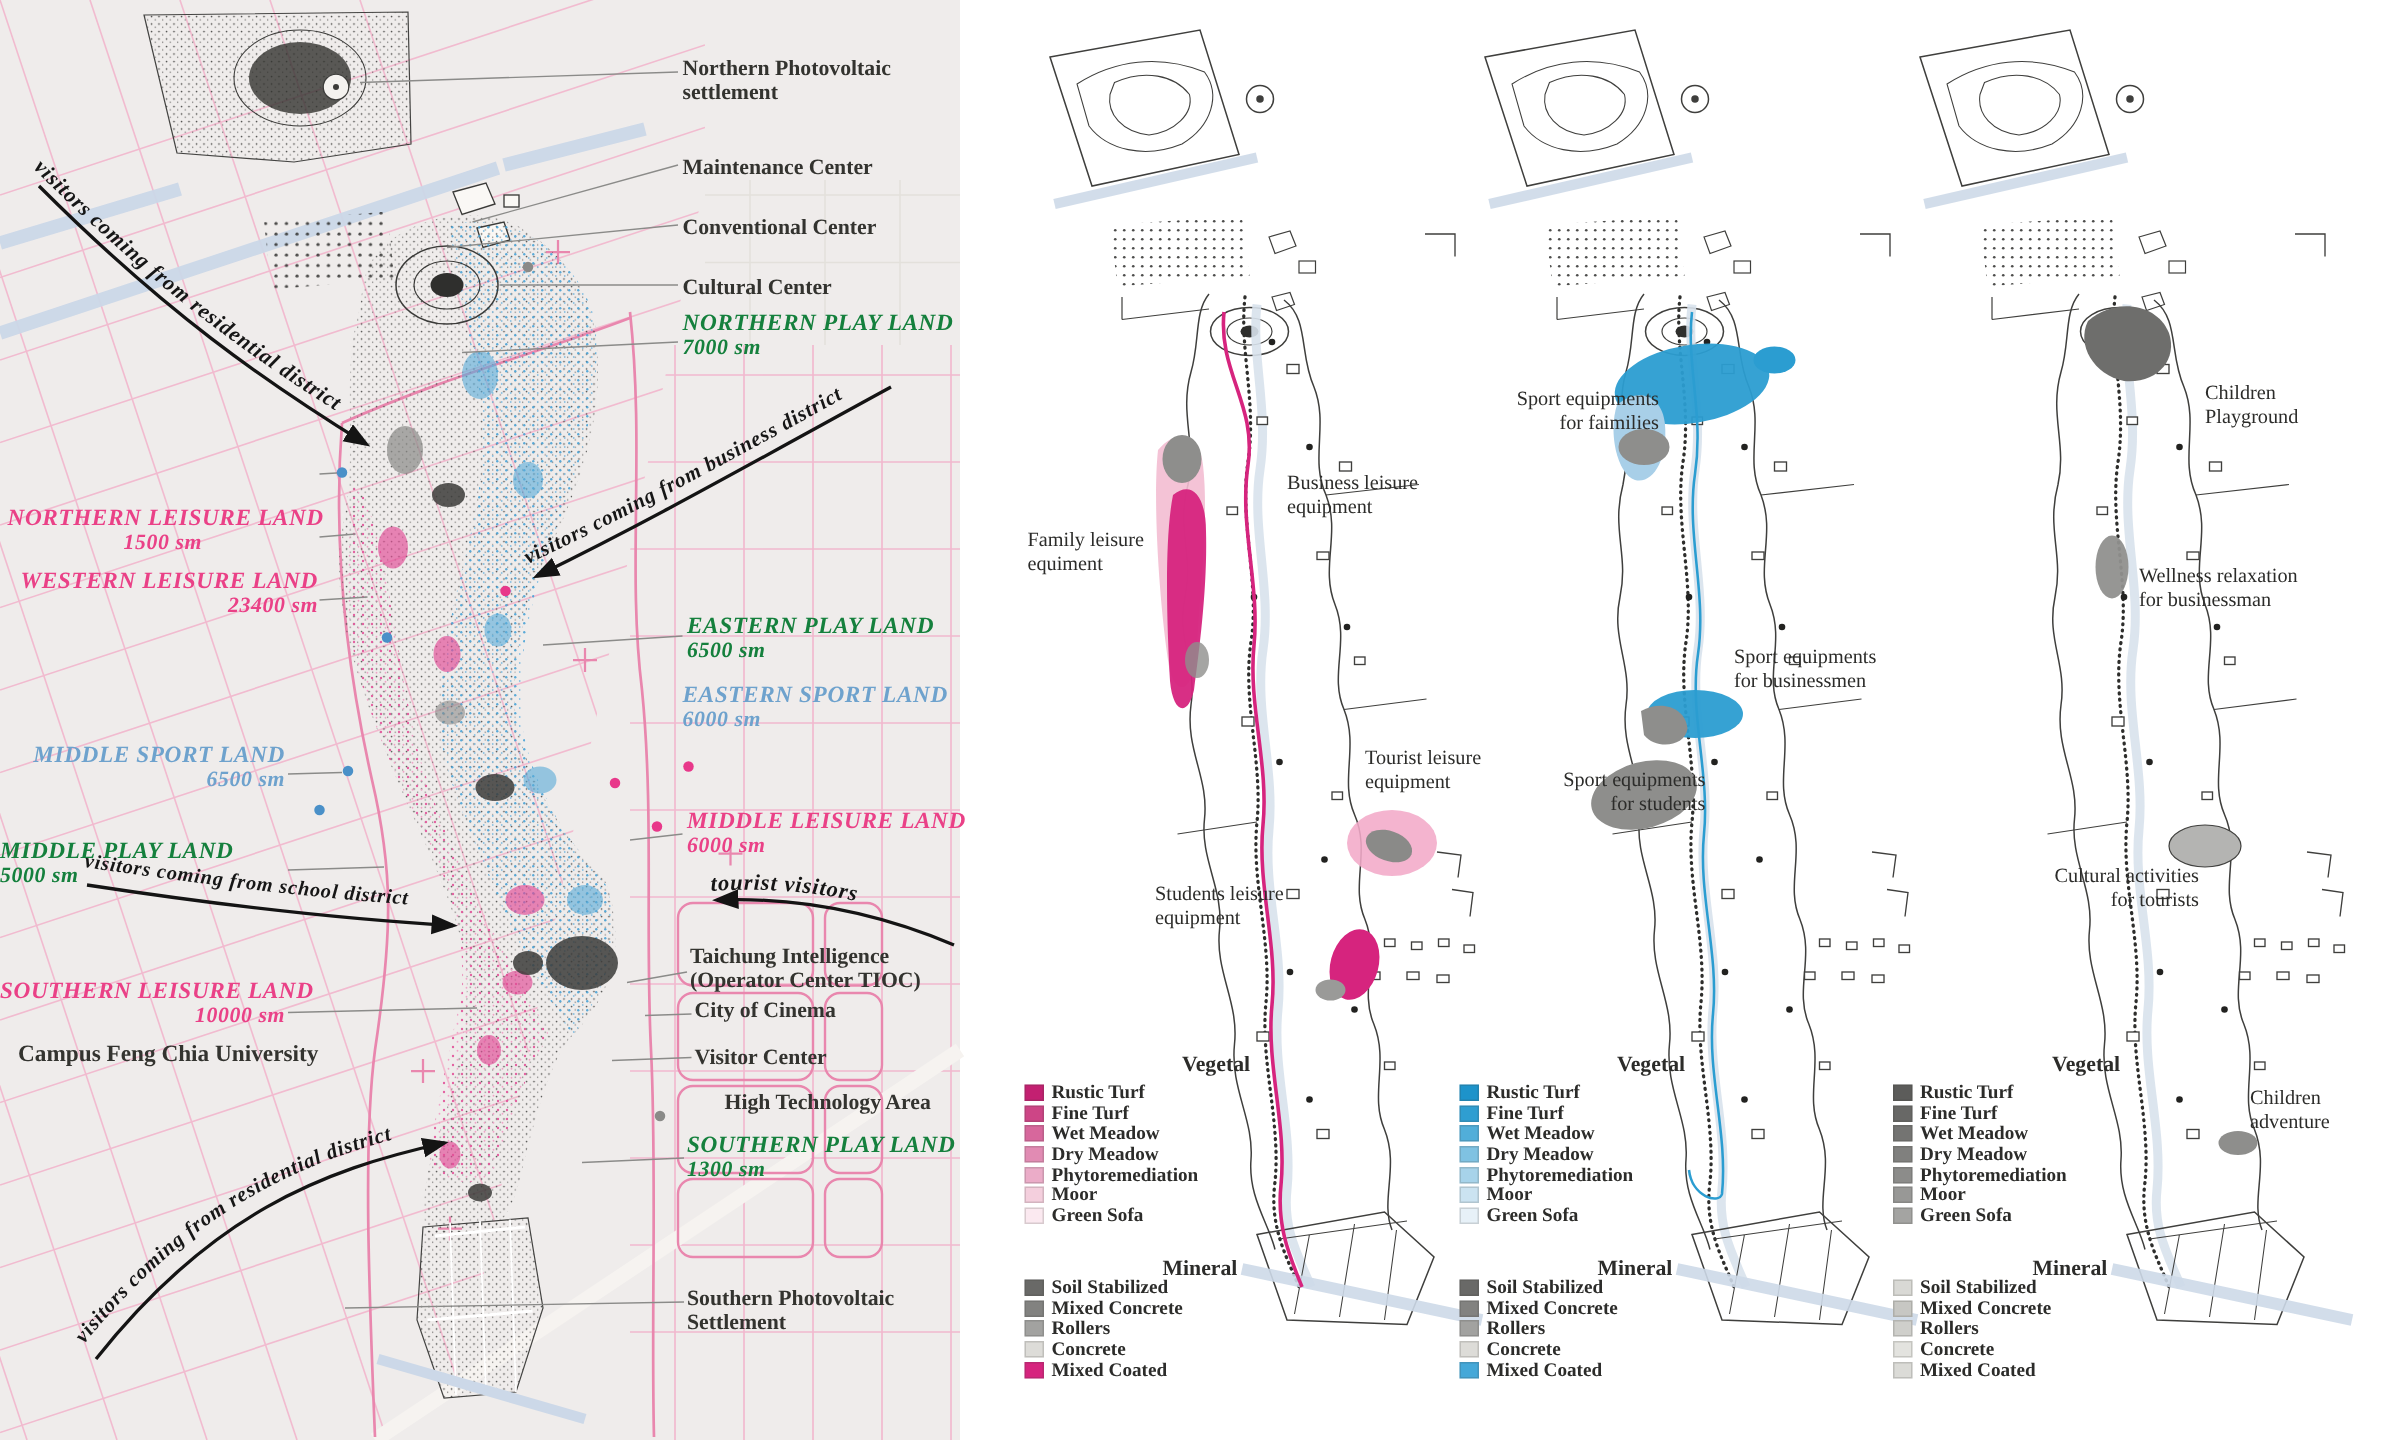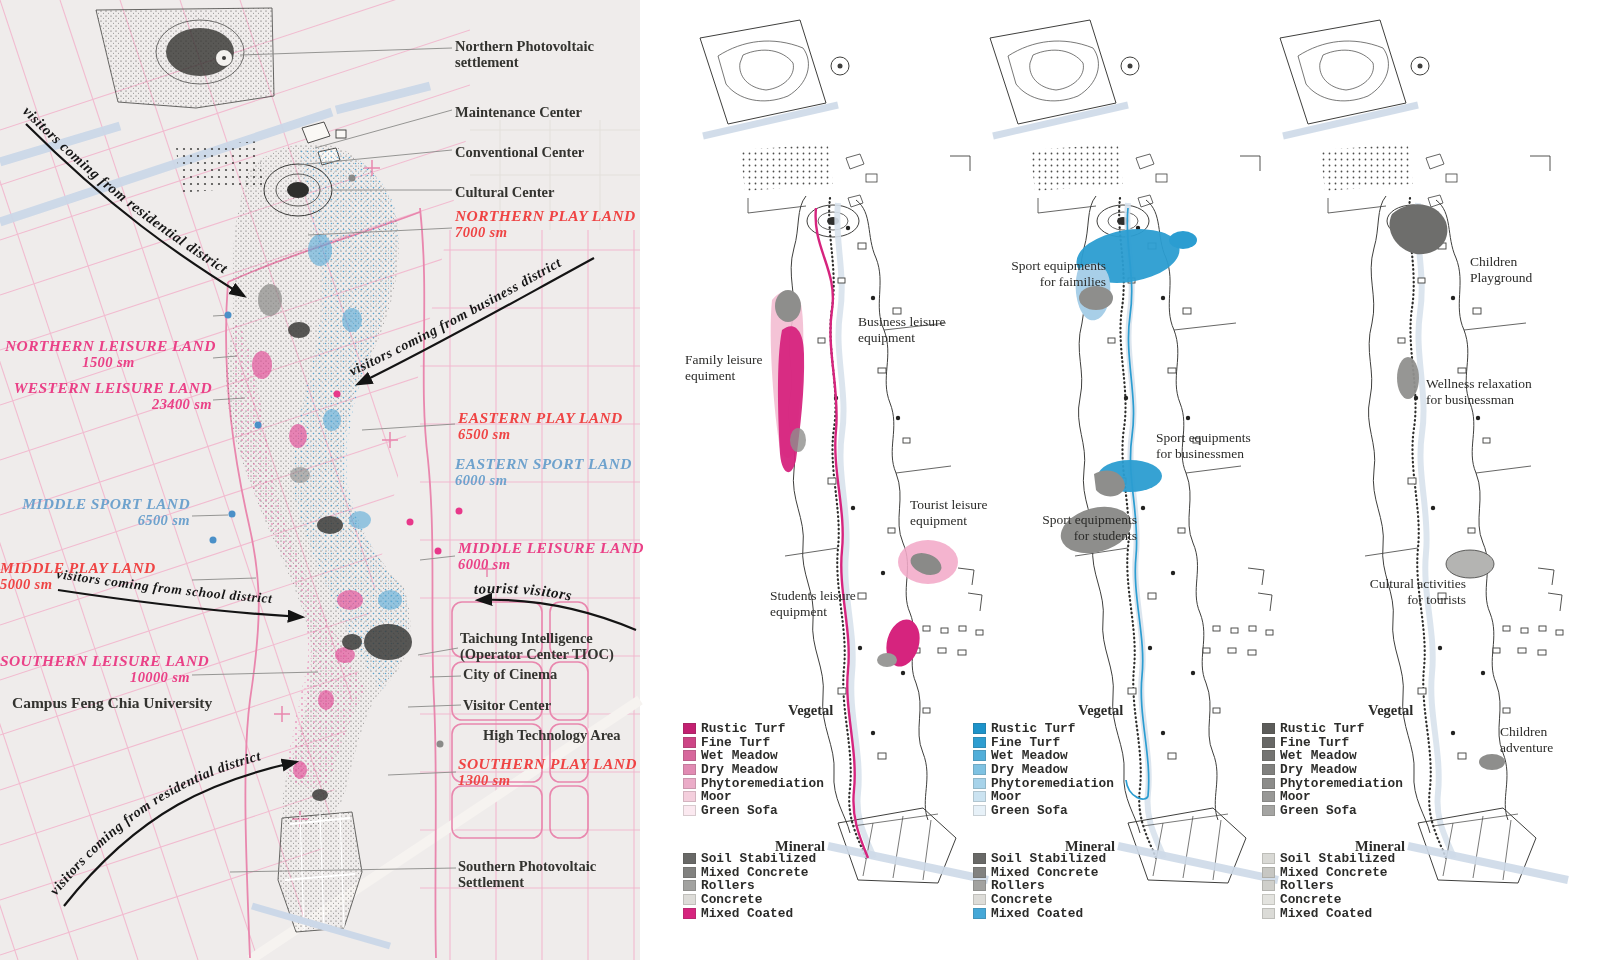--- a/index.html
+++ b/index.html
@@ -11,30 +11,30 @@
   .f145 { font-size:14.5px; } .f14 { font-size:14px; } .f135 { font-size:13.5px; } .f15 { font-size:15px; }
 
   .lbl { position:absolute; color:#33332f; font-weight:bold; font-size:14.5px; line-height:1.12; white-space:nowrap; }
   .lbl span { display:block; }
   .zone { position:absolute; font-style:italic; font-weight:bold; font-size:15.5px; line-height:1.08;
           letter-spacing:0.4px; white-space:nowrap; }
   .zone span { display:block; }
   .zone .area { font-size:14.5px; }
   .zone.sport   { color:#6ea2cd; }
   .zone.leisure { color:#ea4187; }
-  .zone.play    { color:#ef4444; }
+  .zone.play    { color:#15803d; }
 
   .diag-lbl { position:absolute; font-weight:normal; font-size:13.5px; color:#2c2c2a; line-height:1.16; white-space:nowrap; }
   .diag-lbl span { display:block; }
   .legend-head { position:absolute; font-weight:bold; font-size:14.5px; color:#2c2c2a; }
   .legend { position:absolute; }
   .lrow { display:flex; align-items:center; height:13.6px; }
   .sw { width:13px; height:11px; margin-right:5px; display:inline-block; flex:0 0 13px;
         border:1px solid rgba(60,60,58,0.18); box-sizing:border-box; }
-  .lrow .txt { font-weight:bold; font-size:12.8px; color:#2c2c2a; white-space:nowrap;font-family:Liberation Mono, monospace; }
+  .lrow .txt { font-weight:bold; font-size:12.8px; color:#2c2c2a; white-space:nowrap; }
 </style>
 </head>
 <body>
 
 <div class="stage">
 
 <svg class="canvas" width="1600" height="960" viewBox="0 0 1600 960">
   <defs>
     <marker id="arw" markerWidth="9" markerHeight="8" refX="6.5" refY="3" orient="auto">
       <path d="M0,0 L8,3 L0,6 Z" fill="#141414"></path>

